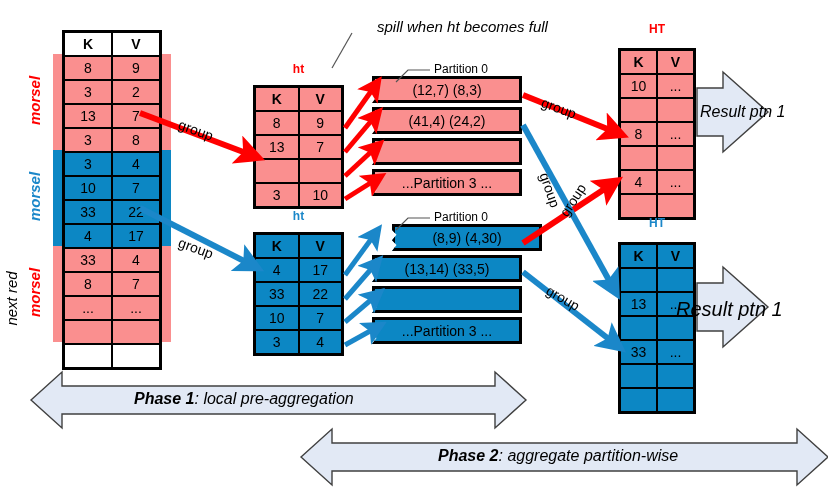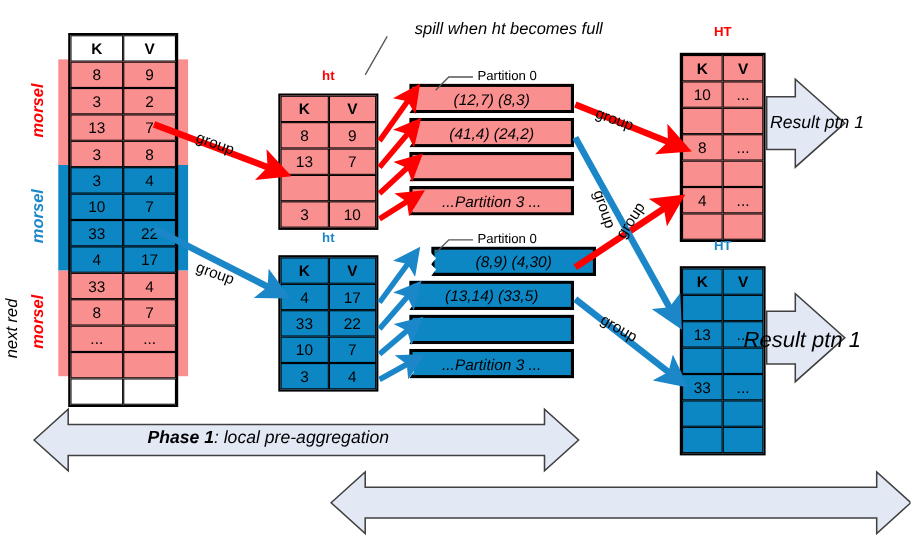--- a/index.html
+++ b/index.html
@@ -34,21 +34,21 @@
   #ht-red{left:253px;top:85px;width:91px;}
   #ht-blue{left:253px;top:232px;width:91px;}
   #ht-red .cell,#ht-blue .cell{height:24px;width:45px;}
 
   .tbl-caption{position:absolute;font-size:12px;font-weight:bold;text-align:center;}
 
   
   .pbar{position:absolute;border:3px solid #000;box-sizing:border-box;
         display:flex;align-items:center;justify-content:center;
         font-size:14px;height:27px;width:150px;
-        clip-path:polygon(0 0,100% 0,100% 100%,0 100%,3% 78%,0 60%,3% 40%,0 22%);font-style:italic;}
+        clip-path:polygon(0 0,100% 0,100% 100%,0 100%,3% 78%,0 60%,3% 40%,0 22%);}
   .pbar.red-fill{background:#FA8F8F;}
   .pbar.blue-fill{background:#0C87C4;}
 
   
   #HT-red{left:618px;top:48px;width:78px;}
   #HT-blue{left:618px;top:242px;width:78px;}
   #HT-red .cell,#HT-blue .cell{height:24px;width:37px;}
 
   
   .note{position:absolute;font-size:15px;white-space:nowrap;font-style:italic;}
@@ -320,14 +320,17 @@
   <div class="grp" style="left:555px;top:192px;transform:rotate(-57deg);">group</div>
   <div class="grp" style="left:532px;top:182px;transform:rotate(71deg);">group</div>
   <div class="grp" style="left:545px;top:290px;transform:rotate(30deg);">group</div>
 
   <div class="note" style="left:700px;top:103px;font-size:16px;">Result ptn 1</div>
   <div class="note" style="left:676px;top:298px;font-size:20px;">Result ptn 1</div>
 
   <div class="note" style="left:134px;top:390px;font-size:16px;">
     <b>Phase 1</b><span>: local pre-aggregation</span>
   </div>
+  <div class="note" style="left:438px;top:447px;font-size:16px;">
+    <b>Phase 2</b><span>: aggregate partition-wise</span>
+  </div>
 
 </div>
 
 </body></html>

